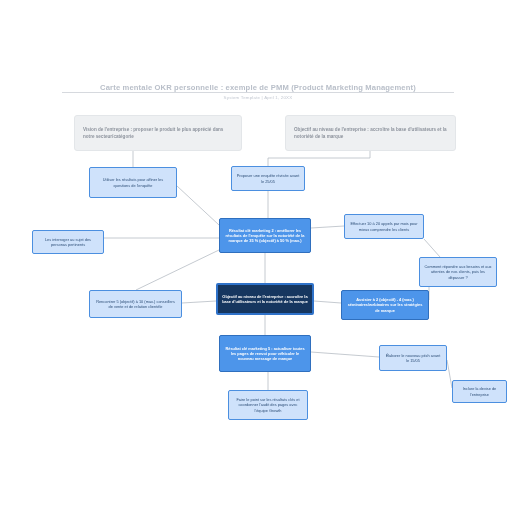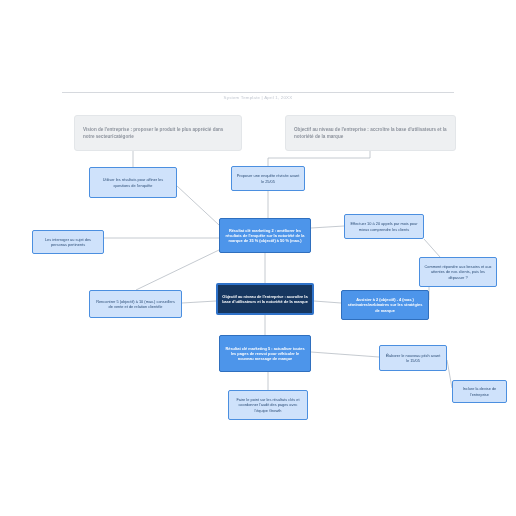--- a/index.html
+++ b/index.html
@@ -116,20 +116,21 @@
   #n-pitch           { left: 379px; top: 345px; width: 68px; height: 26px; }
   #n-currency        { left: 452px; top: 380px; width: 55px; height: 23px; }
   #n-growth-audit    { left: 228px; top: 390px; width: 80px; height: 30px; }
 </style>
 </head>
 <body>
 
 <div id="canvas">
 
   <div id="title-rule"></div>
+  <div id="page-title">Carte mentale OKR personnelle : exemple de PMM (Product Marketing Management)</div>
   <div id="page-subtitle">System Template  |  April 1, 20XX</div>
 
   <div class="grey-card" id="vision-card">
     <span>Vision de l'entreprise : proposer le produit le plus apprécié dans notre secteur/catégorie</span>
   </div>
   <div class="grey-card" id="company-objective-card">
     <span>Objectif au niveau de l'entreprise : accroître la base d'utilisateurs et la notoriété de la marque</span>
   </div>
 
   <svg id="connectors" viewBox="0 0 516 516" xmlns="http://www.w3.org/2000/svg">

